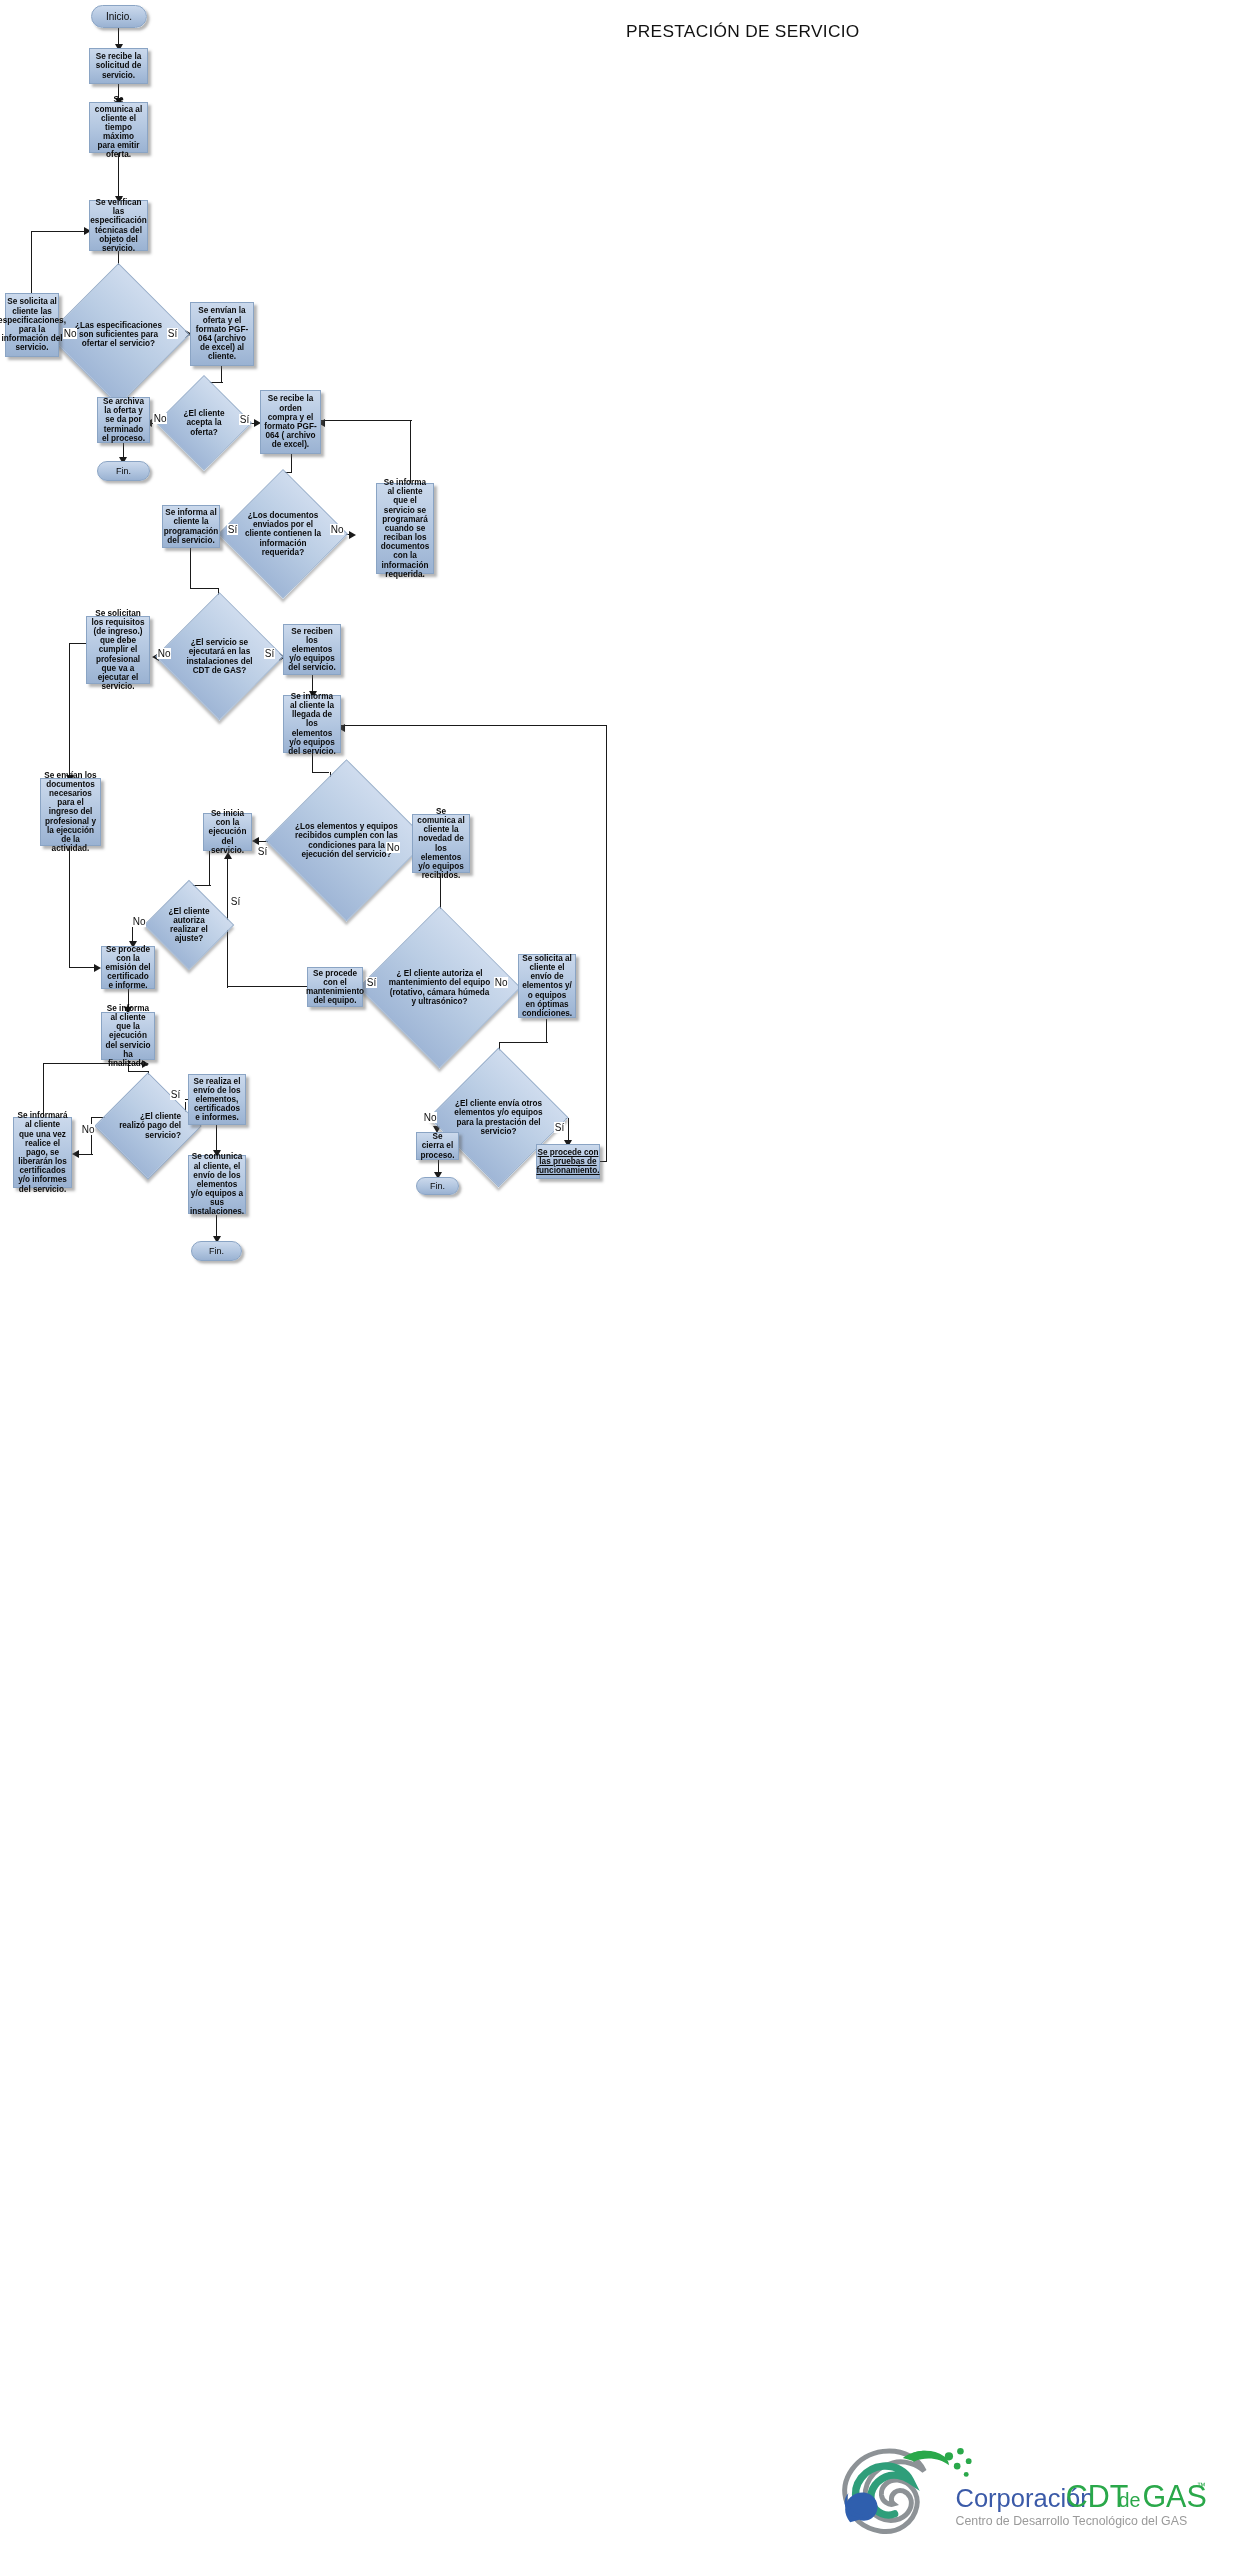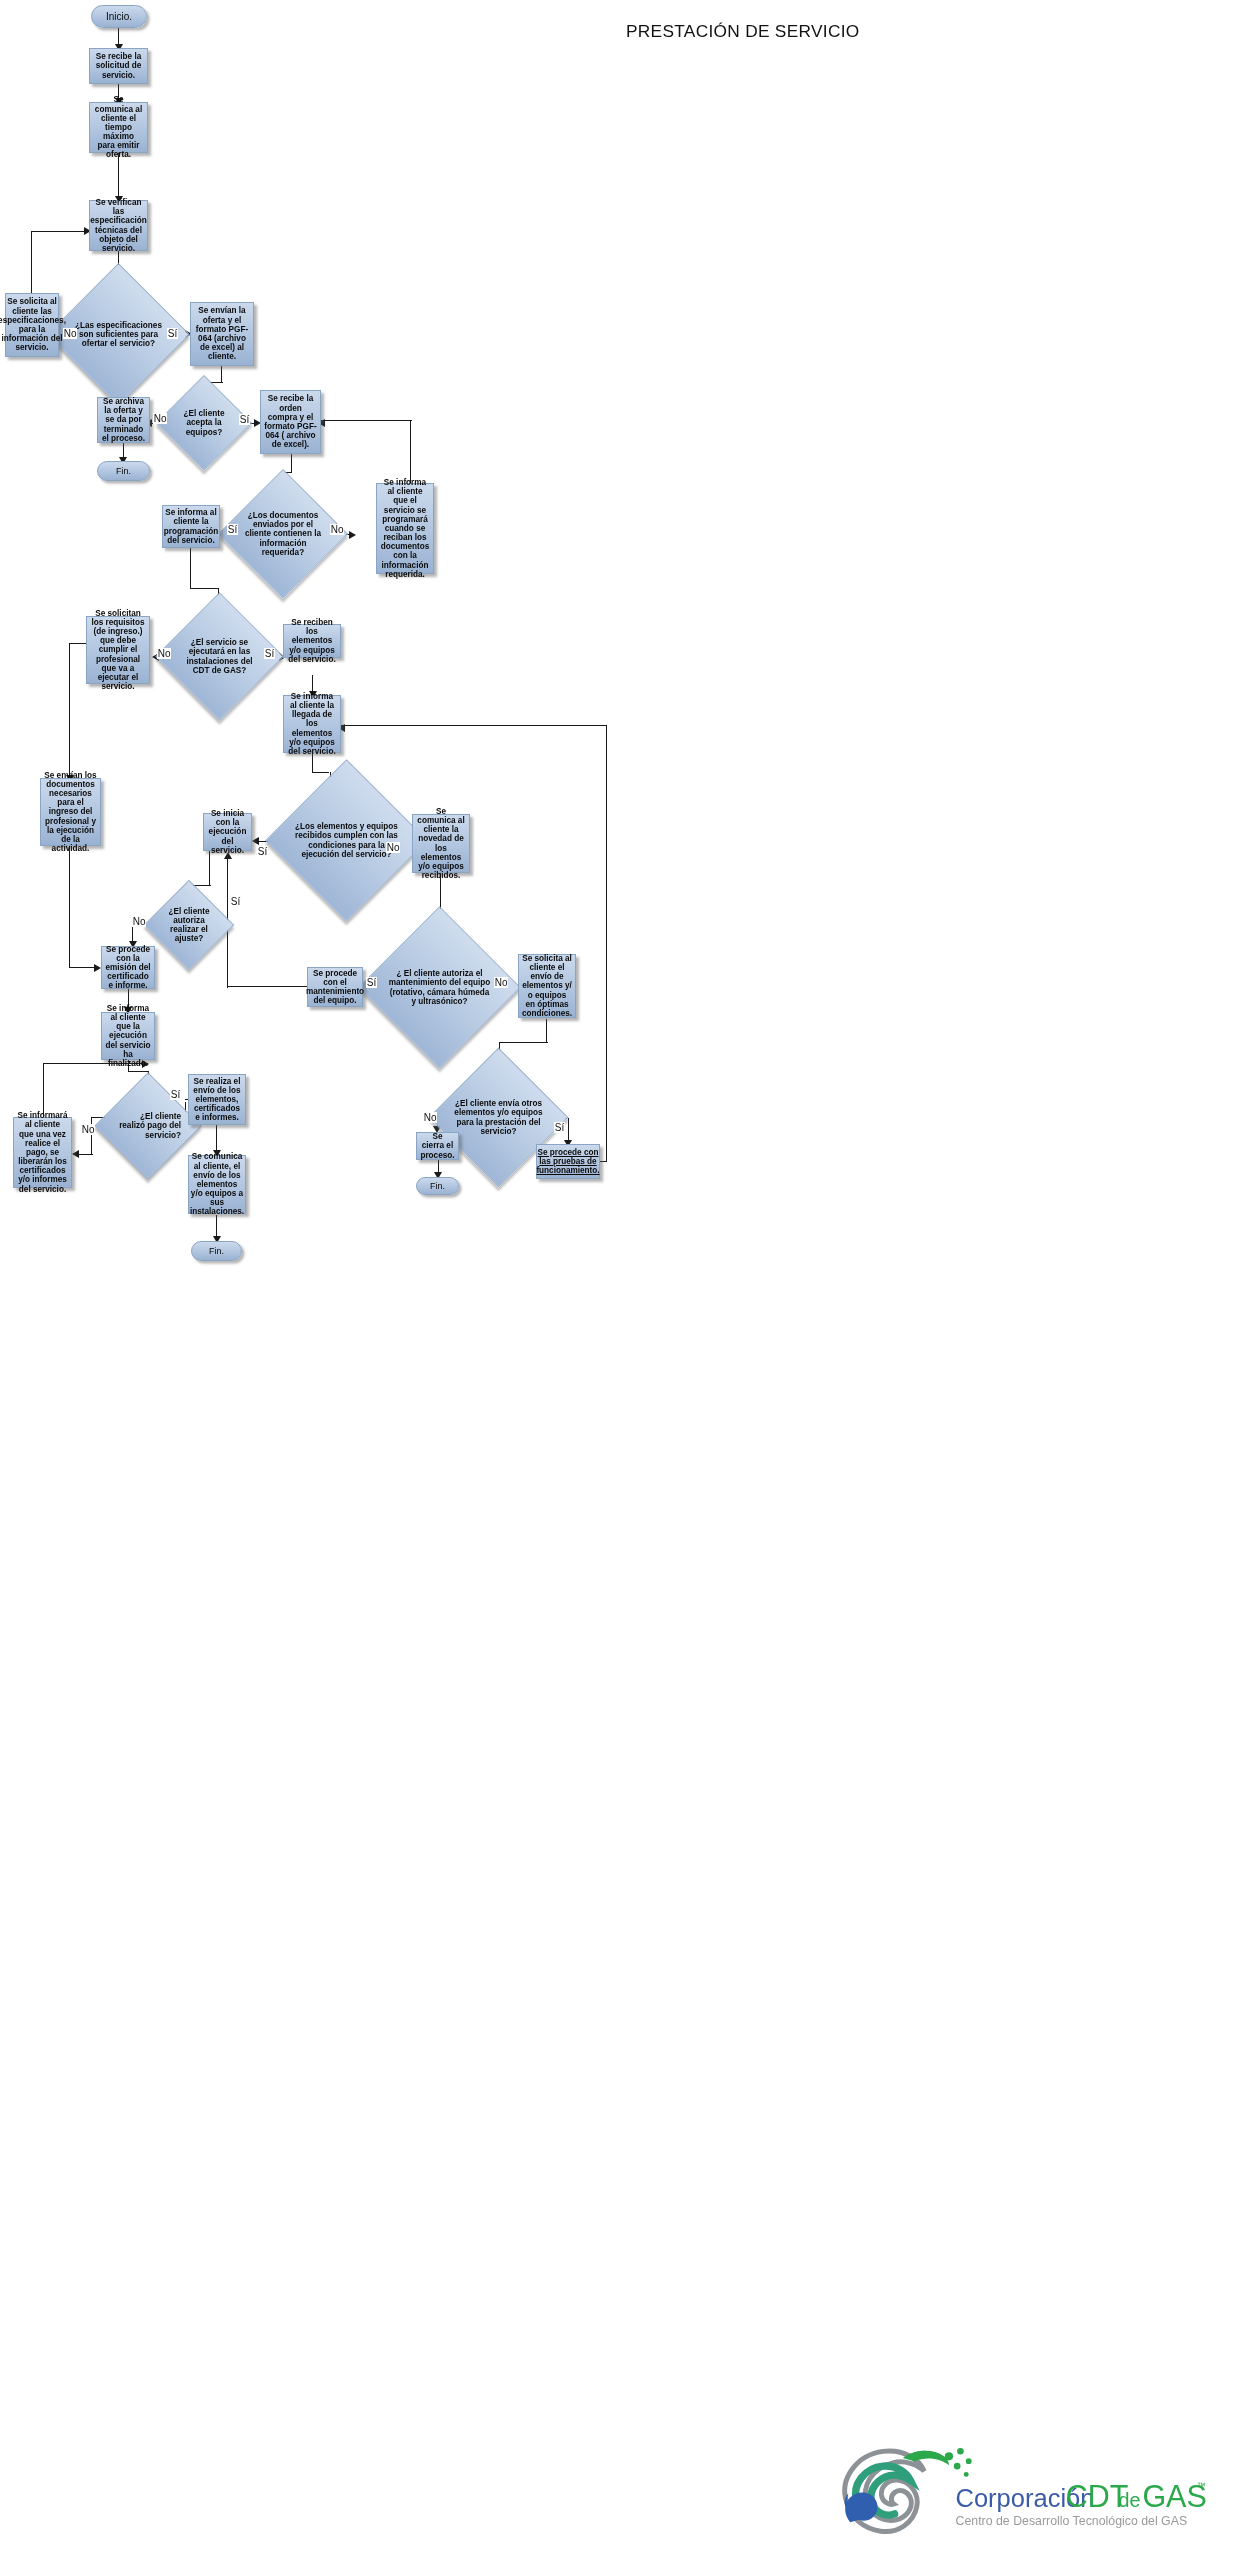--- a/index.html
+++ b/index.html
@@ -122,21 +122,21 @@
     <span>Se envían la oferta y el formato PGF-064 (archivo de excel) al cliente.</span>
   </div>
 
   <div class="ln lnv" style="left:221px;top:366px;height:16.5px;"></div>
   <div class="ln lnh" style="left:203px;top:382px;width:20px;"></div>
   <div class="ln lnv" style="left:203px;top:382px;height:12.4px;"></div>
   <div class="arw arw-d" style="left:199px;top:391px;"></div>
 
   <div class="node dec" style="left:170px;top:389px;width:68px;height:68px;font-size:8.2px;">
     <div class="dshape"></div>
-    <div class="dtxt">¿El cliente acepta la equipos?</div>
+    <div class="dtxt">¿El cliente acepta la oferta?</div>
   </div>
 
   <div class="ln lnh" style="left:149px;top:423px;width:21.4px;"></div>
   <div class="arw arw-l" style="left:145px;top:419px;"></div>
   <div class="lbl" style="left:153px;top:413px;">No</div>
 
   <div class="node proc" style="left:97px;top:397px;width:53px;height:46px;font-size:8.2px;">
     <span>Se archiva la oferta y se da por terminado el proceso.</span>
   </div>
   <div class="ln lnv" style="left:123px;top:443px;height:16.5px;"></div>
@@ -206,21 +206,21 @@
   <div class="arw arw-d" style="left:66px;top:775px;"></div>
 
   <div class="node proc" style="left:40px;top:778px;width:61px;height:68px;font-size:8.2px;">
     <span>Se envían los documentos necesarios para el ingreso del profesional y la ejecución de la actividad.</span>
   </div>
 
   <div class="ln lnh" style="left:262px;top:657px;width:21.4px;"></div>
   <div class="arw arw-r" style="left:279px;top:653px;"></div>
   <div class="lbl" style="left:264px;top:648px;">Sí</div>
 
-  <div class="node proc" style="left:283px;top:624px;width:58px;height:34px;font-size:8.2px;">
+  <div class="node proc" style="left:283px;top:624px;width:58px;height:51px;font-size:8.2px;">
     <span>Se reciben los elementos y/o equipos del servicio.</span>
   </div>
   <div class="ln lnv" style="left:312px;top:675px;height:20px;"></div>
   <div class="arw arw-d" style="left:309px;top:691px;"></div>
 
   <div class="node proc" style="left:283px;top:695px;width:58px;height:58px;font-size:8.2px;">
     <span>Se informa al cliente la llegada de los elementos y/o equipos del servicio.</span>
   </div>
 
   <div class="ln lnv" style="left:312px;top:752px;height:20px;"></div>

